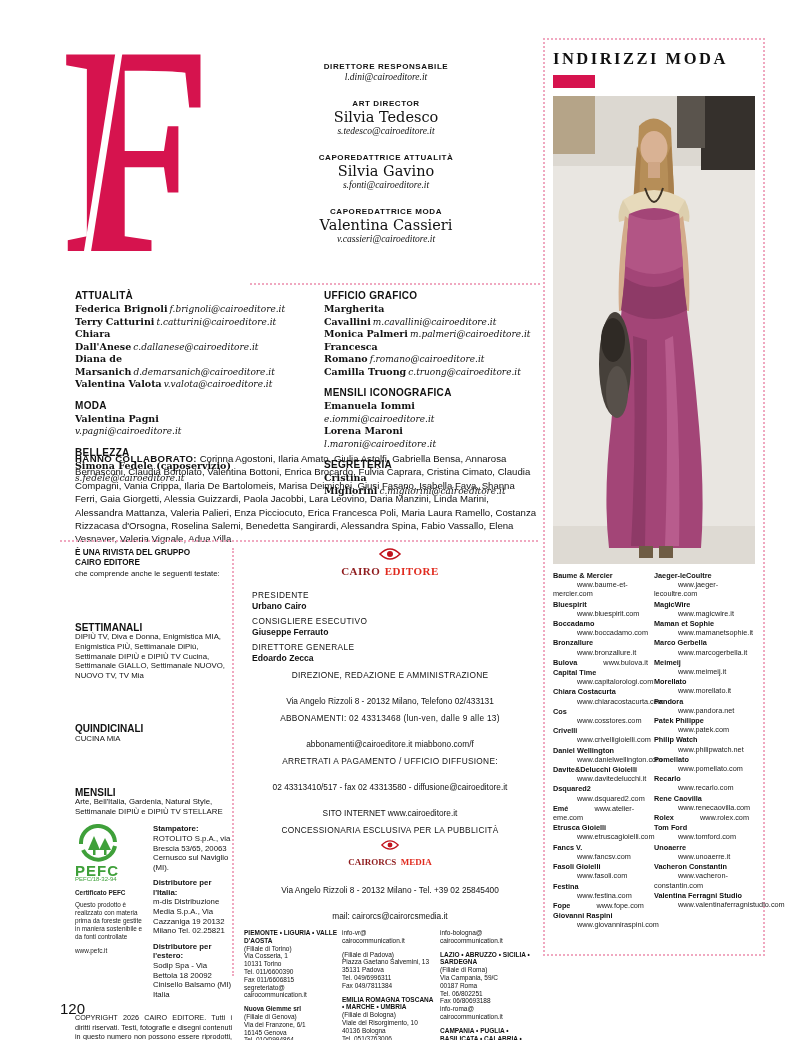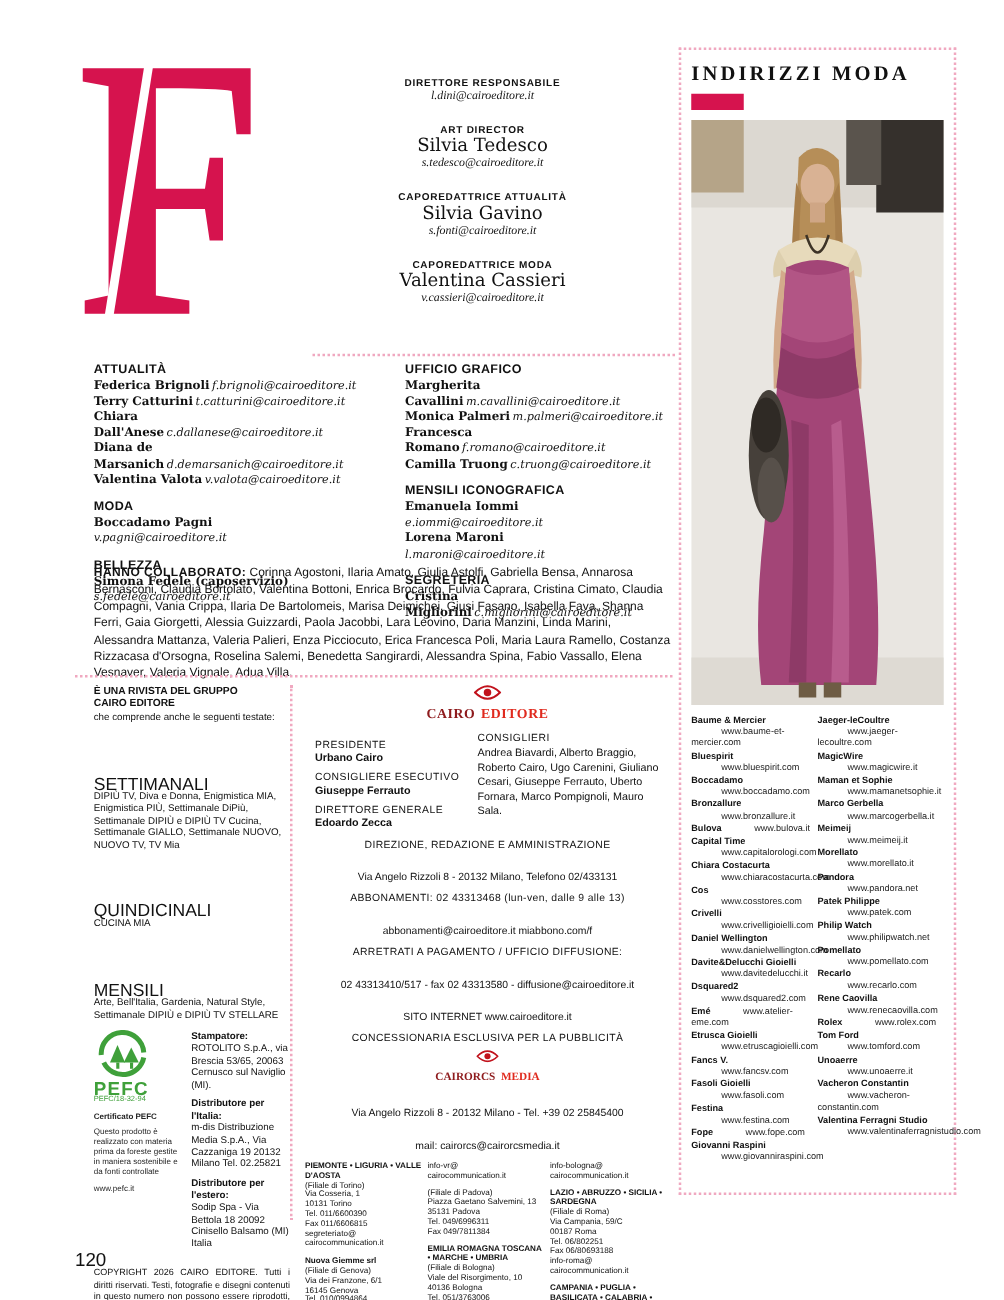--- a/index.html
+++ b/index.html
@@ -43,21 +43,21 @@
   
   #bottom{position:absolute;left:60px;top:548px;width:478px;height:428px;display:flex;}
   #colA{width:196px;padding-left:15px;box-sizing:border-box;}
   #vdiv{border-left:2px dotted #f0a8c0;height:428px;}
   #colB{flex:1;padding-left:8px;text-align:center;}
 
   #gruppo{font-size:7.8px;line-height:9.6px;}
   #gruppo .gt{font-weight:bold;font-size:8.2px;}
   #gruppo .gs{margin:2px 0 4px 0;}
   .testata{margin-bottom:5px;}
-  .testata .th{font-weight:normal;font-size:14px;margin-top:44px;}
+  .testata .th{font-weight:bold;font-size:10px;margin-top:44px;}
 
   #pefc-row{display:flex;margin-top:8px;}
   #pefc-box{width:72px;font-size:6.4px;line-height:8px;color:#222;}
   #pefc-name{color:#3fa03a;font-weight:bold;font-size:15px;letter-spacing:1px;margin-top:1px;}
   #pefc-code{color:#3fa03a;font-size:6px;}
   #pefc-box .cert{font-weight:bold;margin-top:6px;}
   #pefc-box .desc{margin-top:4px;}
   #pefc-box .purl{margin-top:6px;}
   #print-info{flex:1;padding-left:6px;font-size:7.8px;line-height:9.6px;}
   #print-info .pb{margin-bottom:6px;}
@@ -155,21 +155,21 @@
             <div class="entry"><span class="nm">Terry Catturini</span><span class="em">t.catturini@cairoeditore.it</span></div>
             <div class="entry"><span class="nm">Chiara Dall'Anese</span><span class="em">c.dallanese@cairoeditore.it</span></div>
             <div class="entry"><span class="nm">Diana de Marsanich</span><span class="em">d.demarsanich@cairoeditore.it</span></div>
             <div class="entry"><span class="nm">Valentina Valota</span><span class="em">v.valota@cairoeditore.it</span></div>
           </div>
       </div>
       <div class="staff-section stacked">
         <h3>MODA</h3>
         <div>
 
-        <div class="entry"><span class="nm">Boccadamo Pagni</span><span class="em">v.pagni@cairoeditore.it</span></div>
+        <div class="entry"><span class="nm">Valentina Pagni</span><span class="em">v.pagni@cairoeditore.it</span></div>
           </div>
       </div>
       <div class="staff-section stacked">
         <h3>BELLEZZA</h3>
         <div>
 
         <div class="entry"><span class="nm">Simona Fedele (caposervizio)</span><span class="em">s.fedele@cairoeditore.it</span></div>
           </div>
       </div>
     </div>
@@ -307,24 +307,20 @@
             <div class="exec">
               <div class="xl">CONSIGLIERE ESECUTIVO</div>
               <div class="xn">Giuseppe Ferrauto</div>
             </div>
 
             <div class="exec">
               <div class="xl">DIRETTORE GENERALE</div>
               <div class="xn">Edoardo Zecca</div>
             </div>
           </div>
-        <div id="exec-right">
-          <div class="xl">CONSIGLIERI</div>
-          <div class="xt">Andrea Biavardi, Alberto Braggio, Roberto Cairo, Ugo Carenini, Giuliano Cesari, Giuseppe Ferrauto, Uberto Fornara, Marco Pompignoli, Mauro Sala.</div>
-        </div>
       </div>
 
       <div class="cline-h">DIREZIONE, REDAZIONE E AMMINISTRAZIONE</div>
       <div class="cline">Via Angelo Rizzoli 8 - 20132 Milano, Telefono 02/433131</div>
 
       <div class="cline-h">ABBONAMENTI: 02 43313468 (lun-ven, dalle 9 alle 13)</div>
       <div class="cline">abbonamenti@cairoeditore.it  miabbono.com/f</div>
 
       <div class="cline-h">ARRETRATI A PAGAMENTO / UFFICIO DIFFUSIONE:</div>
       <div class="cline">02 43313410/517 - fax 02 43313580 - diffusione@cairoeditore.it</div>

